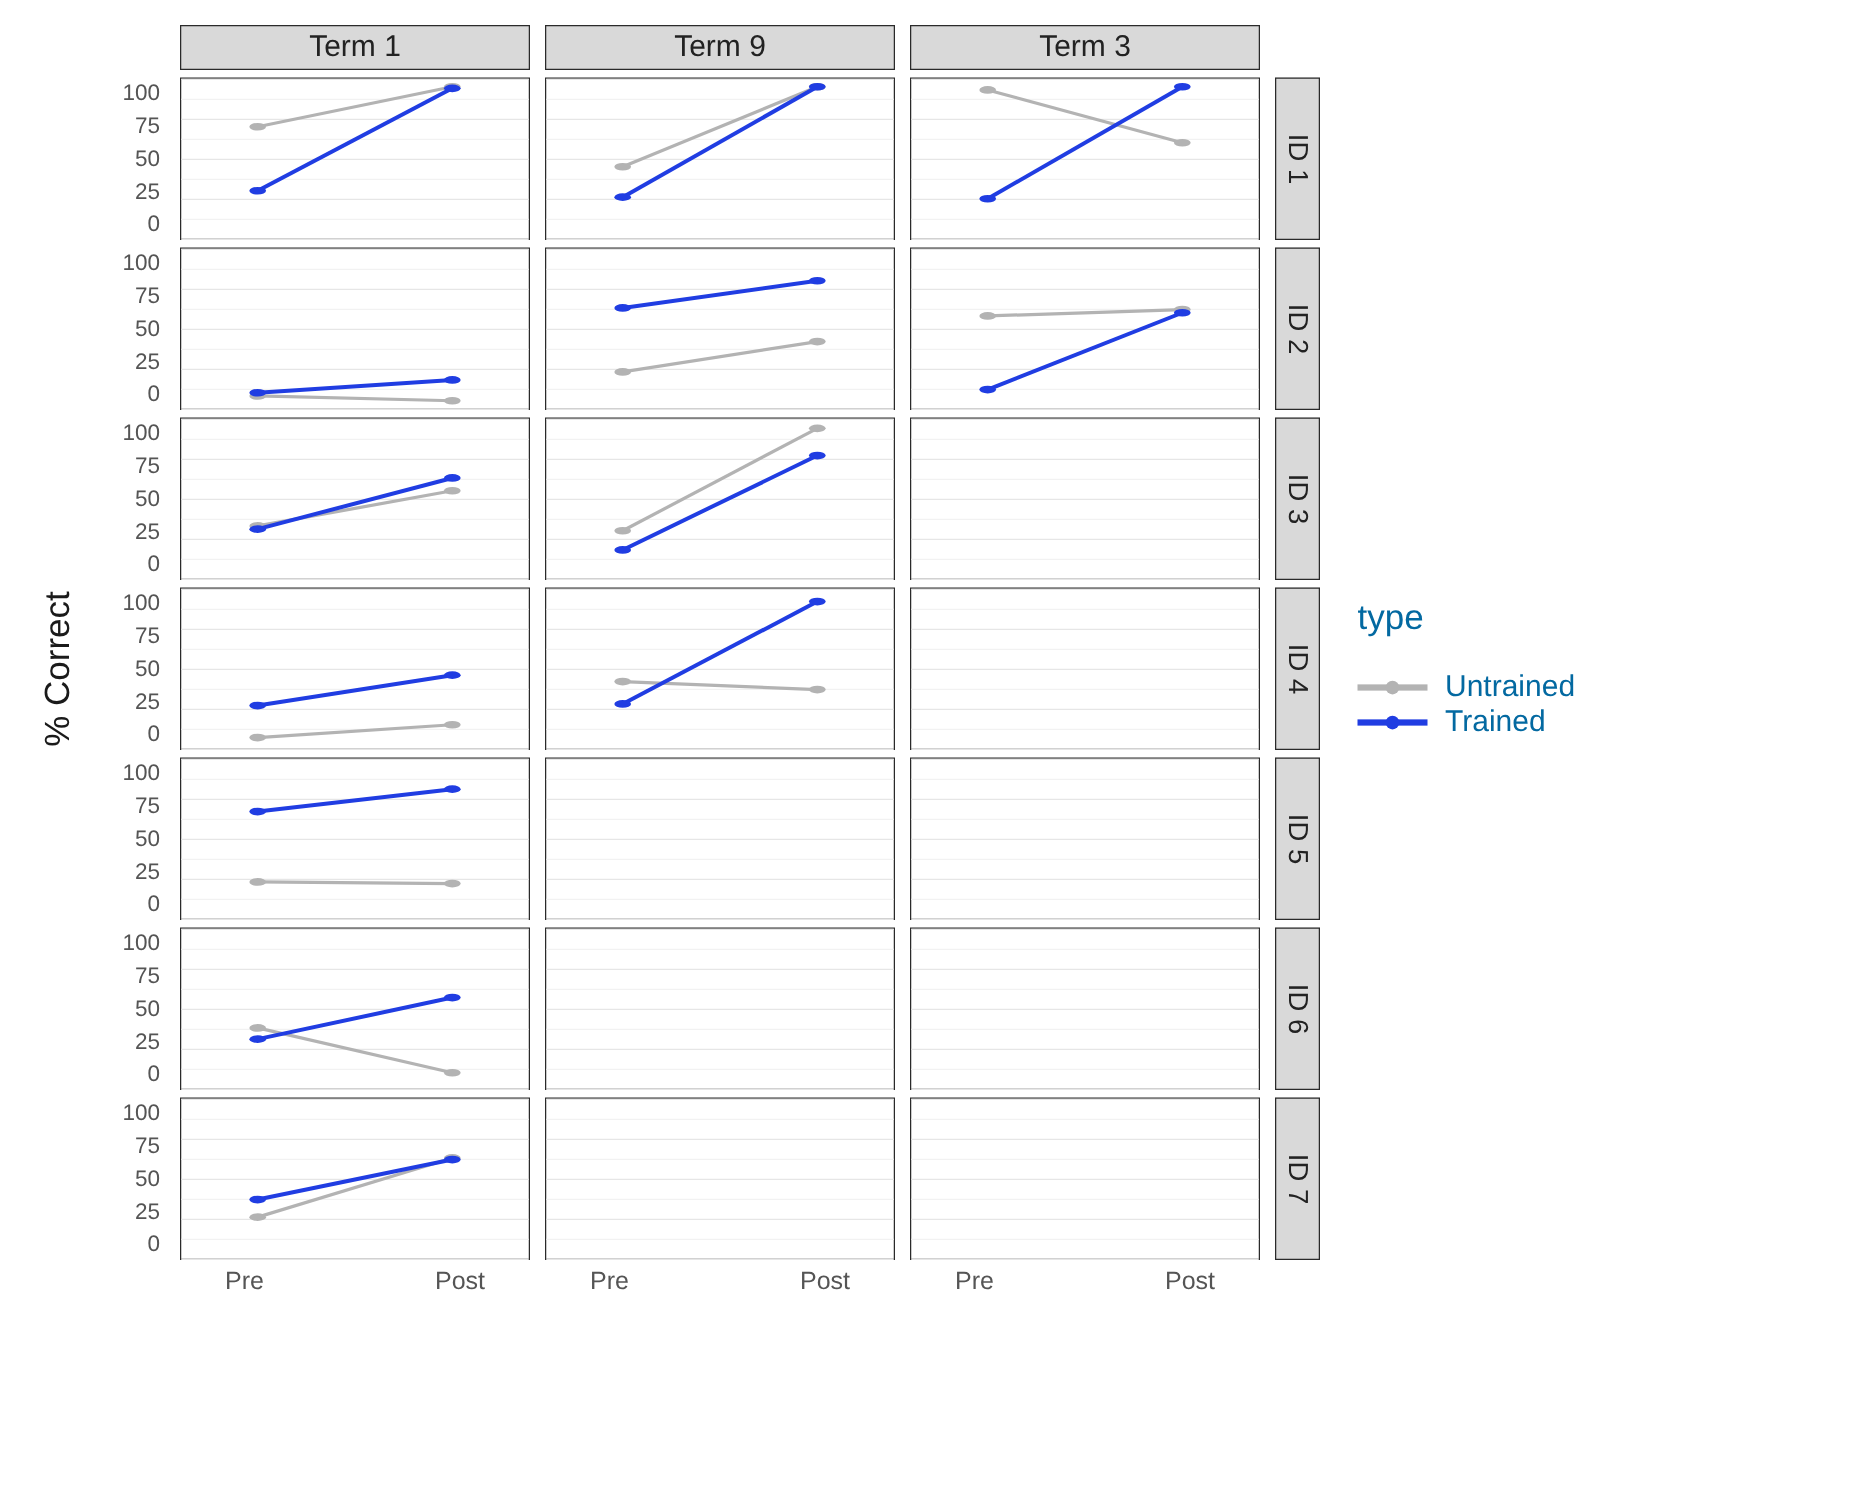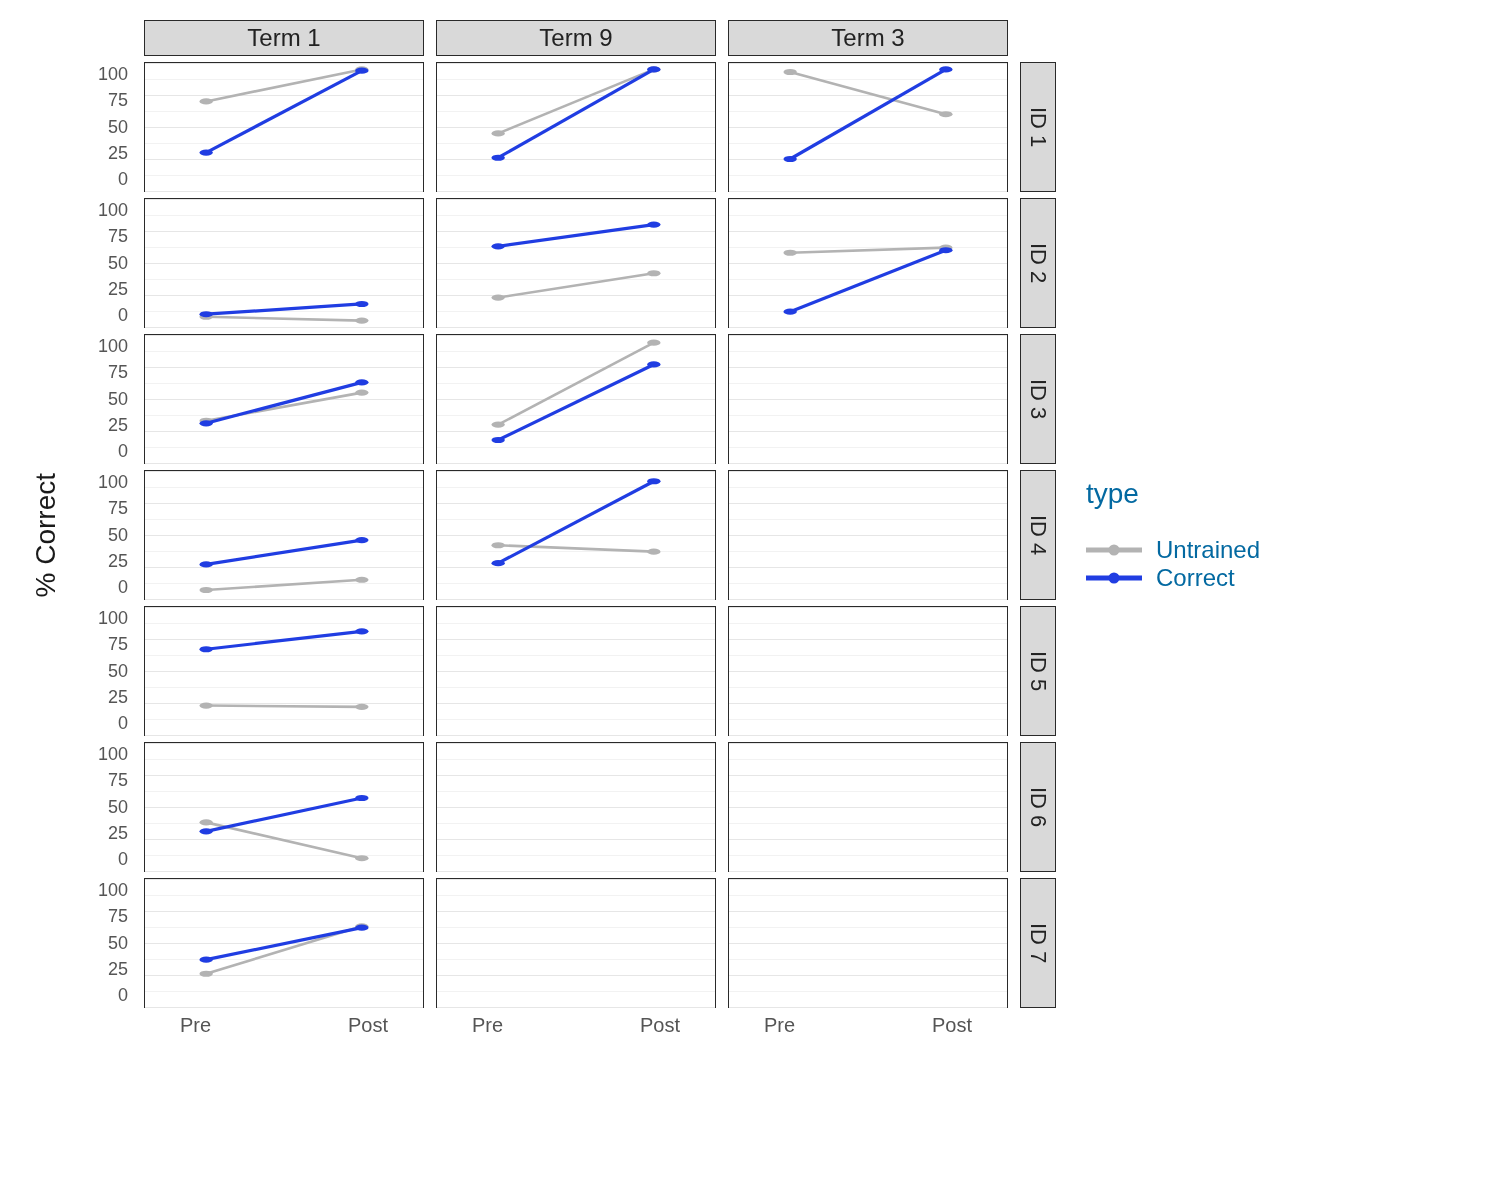--- a/index.html
+++ b/index.html
@@ -609,17 +609,17 @@
             <span class="line" style="background:#b3b3b3"></span>
             <span class="dot" style="background:#b3b3b3"></span>
           </span>
           <span>Untrained</span>
         </div>
         <div class="legend-item">
           <span class="legend-swatch">
             <span class="line" style="background:#203de2"></span>
             <span class="dot" style="background:#203de2"></span>
           </span>
-          <span>Correct</span>
+          <span>Trained</span>
         </div>
       </div>
   </div>
 </div>
 
 </body></html>

